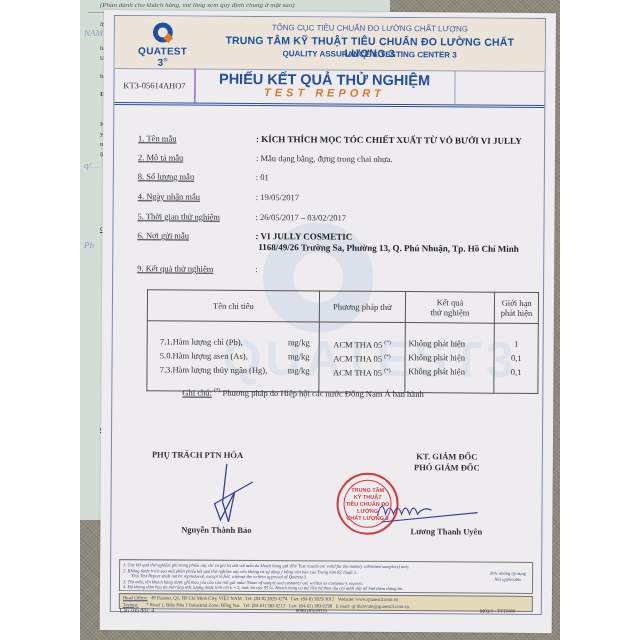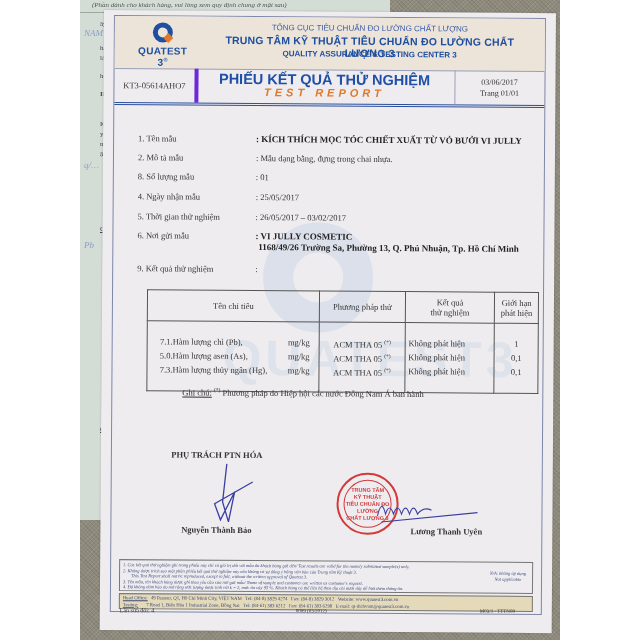--- a/index.html
+++ b/index.html
@@ -5,45 +5,45 @@
   html, body { margin:0; padding:0; }
   body { width:640px; height:640px; position:relative; overflow:hidden; background:#ffffff; font-family:"Liberation Serif", serif; }
   .left-white { position:absolute; left:0; top:0; width:80px; height:640px; background:#ffffff; }
   .right-white { position:absolute; left:560px; top:0; width:80px; height:640px; background:#ffffff; }
   .carpet { position:absolute; left:80px; top:0; width:480px; height:640px;
     background:
       repeating-linear-gradient(45deg, rgba(0,0,0,0.08) 0 1px, transparent 1px 3px),
       repeating-linear-gradient(-45deg, rgba(255,255,255,0.08) 0 1px, transparent 1px 3px),
       #8e8a7c; }
   .green-form { position:absolute; left:80px; top:0; width:310px; height:520px; background:#d3ddd6; overflow:hidden; }
-  .green-form .top-strip { position:absolute; left:0; top:0; width:310px; height:12px; border-bottom:1px solid #9aa8a0; font-size:7px; font-style:italic; color:#555; padding-left:12px; line-height:10px; }
+  .green-form .top-strip { position:absolute; left:8px; top:0; width:310px; height:12px; border-bottom:1px solid #9aa8a0; font-size:7px; font-style:italic; color:#555; padding-left:12px; line-height:10px; }
   .green-form .snip { position:absolute; left:20px; font-size:7px; color:#445; white-space:nowrap; }
   .green-form .hand { position:absolute; left:4px; font-size:9px; color:#8aa0c0; font-style:italic; }
 
   .doc { position:absolute; left:104px; top:10px; width:452px; height:620px; background:#eeecef; box-shadow:0 0 2px rgba(0,0,0,0.25); transform:rotate(0.4deg); transform-origin:top left; }
   .frame { position:absolute; left:10px; top:5px; width:430px; height:595px; border:1px solid #7d86a8; }
 
   .header { position:absolute; left:0; top:0; width:430px; height:52px; background:#ece4d8; border-bottom:1px solid #9aa0b8; }
   .logo { position:absolute; left:18px; top:6px; width:60px; height:44px; text-align:center; }
   .logo-q { width:20px; height:20px; margin:0 auto; border-radius:50%; border:5px solid #1e4fa0; box-sizing:border-box; position:relative; }
   .logo-q:after { content:""; position:absolute; right:-4px; bottom:-4px; width:7px; height:7px; background:#e07a2a; transform:rotate(45deg); }
   .logo-text { font-family:"Liberation Sans", sans-serif; font-weight:bold; color:#1e4fa0; font-size:10px; margin-top:3px; letter-spacing:0.3px; }
   .org1 { position:absolute; left:90px; top:6px; width:330px; text-align:center; font-family:"Liberation Sans", sans-serif; font-size:8px; color:#3a5ca8; }
   .org2 { position:absolute; left:90px; top:17px; width:330px; text-align:center; font-family:"Liberation Sans", sans-serif; font-size:10.5px; font-weight:bold; color:#1e4fa0; letter-spacing:0.2px; }
   .org3 { position:absolute; left:90px; top:32px; width:330px; text-align:center; font-family:"Liberation Sans", sans-serif; font-size:8px; font-weight:bold; color:#1e4fa0; }
 
   .titlebar { position:absolute; left:0; top:52px; width:430px; height:34px; border-bottom:3px double #2b4f9a; }
-  .code-cell { position:absolute; left:0; top:0; width:80px; height:34px; border-right:4px solid #6d28d9; font-size:8.5px; color:#333; line-height:34px; text-align:center; }
+  .code-cell { position:absolute; left:0; top:0; width:80px; height:34px; border-right:1px solid #6d28d9; font-size:8.5px; color:#333; line-height:34px; text-align:center; }
   .title-cell { position:absolute; left:80px; top:0; width:260px; height:34px; border-right:1px solid #9aa0b8; text-align:center; }
   .title-vn { font-family:"Liberation Sans", sans-serif; font-weight:bold; font-size:14.5px; color:#1f4fa6; margin-top:2px; }
   .title-en { font-family:"Liberation Sans", sans-serif; font-weight:bold; font-style:italic; font-size:11px; letter-spacing:4px; color:#e07a2a; margin-top:-1px; }
   .date-cell { position:absolute; left:340px; top:0; width:90px; height:34px; text-align:center; font-size:8px; color:#333; line-height:11px; padding-top:6px; box-sizing:border-box; }
 
   .field { position:absolute; left:24px; font-size:8.5px; color:#333; white-space:nowrap; }
-  .field .lbl { display:inline-block; width:118px; }
+  .field .lbl { display:inline-block; width:118px;text-decoration:underline; }
   .field .val { display:inline-block; }
   .bold { font-weight:bold; font-size:9px; color:#222; }
 
   .watermark { position:absolute; left:150px; top:205px; width:110px; height:110px; border-radius:50%; border:30px solid rgba(90,150,210,0.13); box-sizing:border-box; }
   .watermark-text { position:absolute; left:110px; top:312px; font-family:"Liberation Sans", sans-serif; font-weight:bold; font-size:50px; color:rgba(90,150,210,0.10); letter-spacing:4px; }
 
   table.results { position:absolute; left:34px; top:273px; width:392px; border-collapse:collapse; font-size:8.5px; color:#333; }
   table.results th, table.results td { border-left:1px solid #555; border-right:1px solid #555; padding:0 3px; font-weight:normal; }
   table.results thead th { border-top:1px solid #555; border-bottom:1px solid #555; height:30px; text-align:center; line-height:10px; }
   table.results tbody td { height:11px; line-height:11px; }
@@ -53,21 +53,21 @@
   .c-unit { width:28px; text-align:left; border-left:none !important; }
   .c-method { width:82px; text-align:center; }
   .c-result { width:86px; }
   .c-limit { width:38px; text-align:center; }
   .cname-inner .num { display:inline-block; width:22px;text-align:right; }
   sup { font-size:5.5px; }
 
   .note { position:absolute; left:70px; top:370px; font-size:8.5px; color:#333; white-space:nowrap; }
   .note .nlabel { font-weight:normal; text-decoration:underline; }
 
-  .sig-left-title { position:absolute; left:40px; top:433px; width:130px; text-align:center; font-weight:bold; font-size:8.5px; color:#333; }
+  .sig-left-title { position:absolute; left:40px; top:433px; width:130px; font-weight:bold; font-size:8.5px; color:#333; }
   .sig-right-title { position:absolute; left:270px; top:433px; width:130px; text-align:center; font-weight:bold; font-size:8.5px; color:#333; line-height:11px; }
   .sig-left-name { position:absolute; left:40px; top:508px; width:130px; text-align:center; font-weight:bold; font-size:8.5px; color:#333; }
   .sig-right-name { position:absolute; left:270px; top:508px; width:130px; text-align:center; font-weight:bold; font-size:8.5px; color:#333; }
   .stamp { position:absolute; left:225px; top:455px; width:62px; height:62px; border-radius:50%; border:2px solid #d33a3a; box-sizing:border-box; text-align:center; color:#d33a3a; font-family:"Liberation Sans", sans-serif; font-weight:bold; font-size:5.5px; line-height:7px; padding-top:12px; }
   .stamp:before { content:""; position:absolute; left:5px; top:5px; right:5px; bottom:5px; border-radius:50%; border:1px solid #d33a3a; }
   .signature { position:absolute; }
 
   .disclaimer { position:absolute; left:8px; top:543px; width:414px; height:32px; border:1px solid #777; font-size:4.5px; color:#3a4a78; font-style:italic; padding:2px 3px; box-sizing:border-box; line-height:5.5px; overflow:hidden; }
   .disclaimer .na { position:absolute; right:6px; top:8px; text-align:center; }
   .contact { position:absolute; left:8px; top:577px; width:414px; height:16px; background:#e4d9b8; border:1px solid #777; font-size:4.8px; color:#3a4a78; box-sizing:border-box; padding:1px 3px; line-height:6.5px; white-space:nowrap; overflow:hidden; }
@@ -115,40 +115,36 @@
       <div class="org2">TRUNG TÂM KỸ THUẬT TIÊU CHUẨN ĐO LƯỜNG CHẤT LƯỢNG 3</div>
       <div class="org3">QUALITY ASSURANCE &amp; TESTING CENTER 3</div>
     </div>
 
     <div class="titlebar">
       <div class="code-cell">KT3-05614AHO7</div>
       <div class="title-cell">
         <div class="title-vn">PHIẾU KẾT QUẢ THỬ NGHIỆM</div>
         <div class="title-en">TEST REPORT</div>
       </div>
-      <div class="date-cell">
-        <div>03/06/2017</div>
-        <div>Trang 01/01</div>
-      </div>
     </div>
 
     <div class="watermark"></div>
     <div class="watermark-text">QUATEST3</div>
 
     <div class="field" style="top:117px">
       <span class="lbl">1. Tên mẫu</span><span class="val bold">: KÍCH THÍCH MỌC TÓC CHIẾT XUẤT TỪ VỎ BƯỞI VI JULLY</span>
     </div>
     <div class="field" style="top:136px">
       <span class="lbl">2. Mô tả mẫu</span><span class="val">: Mẫu dạng bằng, đựng trong chai nhựa.</span>
     </div>
     <div class="field" style="top:155px">
       <span class="lbl">8. Số lượng mẫu</span><span class="val">: 01</span>
     </div>
     <div class="field" style="top:175px">
-      <span class="lbl">4. Ngày nhận mẫu</span><span class="val">: 25/05/2017</span>
+      <span class="lbl">4. Ngày nhận mẫu</span><span class="val">: 19/05/2017</span>
     </div>
     <div class="field" style="top:195px">
       <span class="lbl">5. Thời gian thử nghiệm</span><span class="val">: 26/05/2017 – 03/02/2017</span>
     </div>
     <div class="field" style="top:214px">
       <span class="lbl">6. Nơi gửi mẫu</span><span class="val bold">: VI JULLY COSMETIC</span>
     </div>
     <div class="field" style="top:225px; left:145px">
       <span class="val bold">1168/49/26 Trường Sa, Phường 13, Q. Phú Nhuận, Tp. Hồ Chí Minh</span>
     </div>
@@ -195,20 +191,24 @@
       <sup>(*)</sup>
       <span>Phương pháp do Hiệp hội các nước Đông Nam Á ban hành</span>
     </div>
 
     <div class="sig-left-title">PHỤ TRÁCH PTN HÓA</div>
     <svg class="signature" style="left:95px; top:445px" width="50" height="65">
       <path d="M20 2 L16 40 L22 60 L28 30 L14 58 L8 42 L46 20" stroke="#3a3fa0" stroke-width="1.3" fill="none"></path>
     </svg>
     <div class="sig-left-name">Nguyễn Thành Bảo</div>
 
+    <div class="sig-right-title">
+      <div>KT. GIÁM ĐỐC</div>
+      <div>PHÓ GIÁM ĐỐC</div>
+    </div>
     <div class="stamp">
       <div>TRUNG TÂM</div>
       <div>KỸ THUẬT</div>
       <div>TIÊU CHUẨN ĐO LƯỜNG</div>
       <div>CHẤT LƯỢNG 3</div>
     </div>
     <svg class="signature" style="left:262px; top:478px" width="110" height="30">
       <path d="M4 20 Q8 2 12 18 Q16 6 20 18 Q24 6 28 18 Q32 6 36 18 Q40 6 44 18 Q50 10 58 14 M8 26 L104 16" stroke="#3a3fa0" stroke-width="1.1" fill="none"></path>
     </svg>
     <div class="sig-right-name">Lương Thanh Uyên</div>

